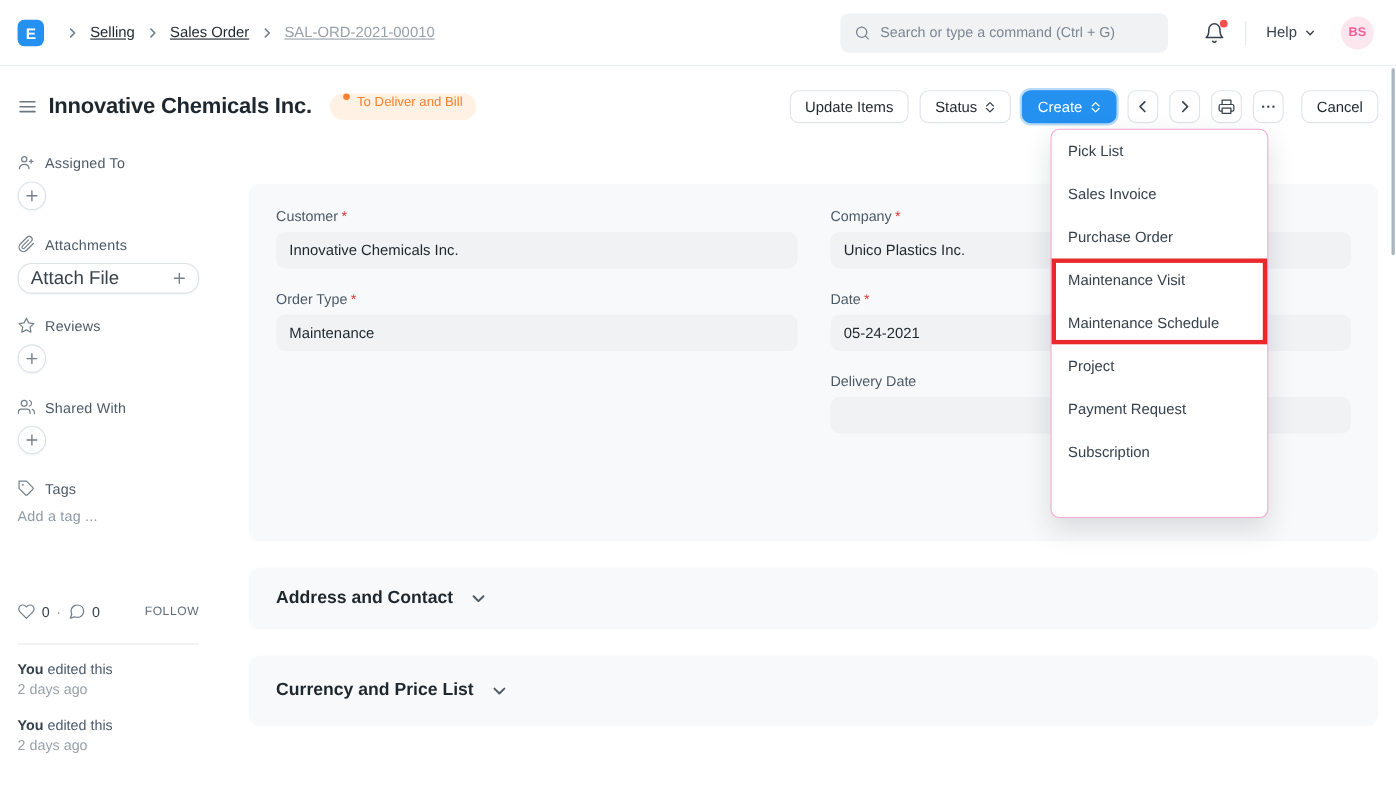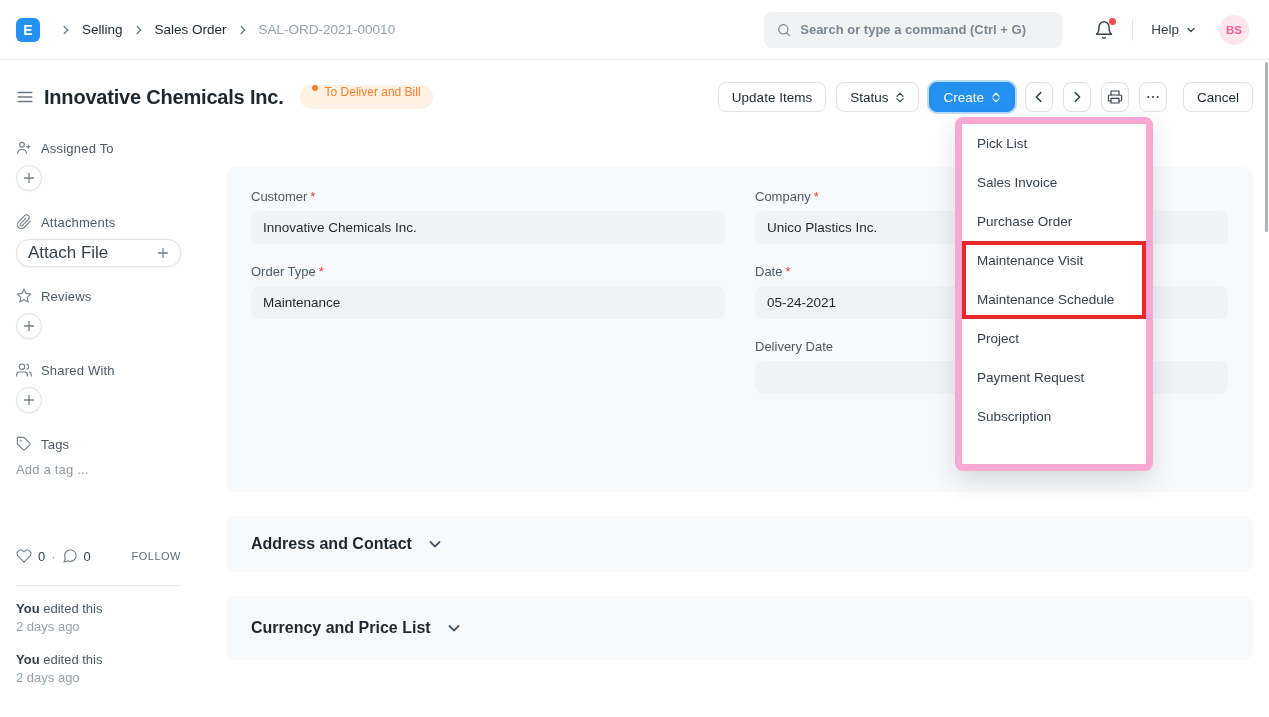--- a/index.html
+++ b/index.html
@@ -17,32 +17,31 @@
     position:absolute; top:0; left:0; right:0; height:60px; background:#fff;
     border-bottom:1px solid #eceff1; display:flex; align-items:center;
     padding:0 20px 0 16px; z-index:30;
   }
   .logo {
     width:24px; height:24px; border-radius:6px; background:#2490ef; color:#fff;
     display:flex; align-items:center; justify-content:center;
     font-weight:bold; font-size:14px; cursor:pointer;
   }
   .breadcrumb { display:flex; align-items:center; margin-left:10px; font-size:13.5px; }
-  .crumb { color:#1f272e; cursor:pointer; }
+  .crumb { color:#1f272e; cursor:pointer;text-decoration:underline; }
   .crumb.current { color:#98a1a9; cursor:default; }
   .crumb-sep { margin:0 9px; }
   .searchbox {
     margin-left:auto; position:relative; width:298px; height:36px;
     background:#f1f2f4; border-radius:8px;
   }
   .searchbox input {
     width:100%; height:100%; border:none; outline:none; background:transparent;
     padding:0 24px 0 36px; font-size:13px; color:#b91c1c;
     font-family:"Liberation Sans", sans-serif;
-    font-weight:bold;
   }
   .searchbox input::placeholder { color:#7c8691; }
   .search-ic { position:absolute; left:12px; top:10px; }
   .bell-wrap { position:relative; margin-left:32px; cursor:pointer; }
   .bell-dot { position:absolute; top:-2px; right:-2px; width:7px; height:7px; border-radius:50%; background:#ff4d4d; }
   .nav-divider { width:1px; height:22px; background:#e4e8eb; margin:0 18px; }
   .help { display:flex; align-items:center; gap:6px; font-size:13.5px; color:#36414c; cursor:pointer; }
   .avatar {
     margin-left:22px; width:30px; height:30px; border-radius:50%;
     display:flex; align-items:center; justify-content:center;
@@ -110,21 +109,21 @@
     width:100%; height:33px; border:none; outline:none; border-radius:8px;
     background:#f0f2f4; padding:0 12px; font-size:13.5px; color:#1f272e;
     font-family:"Liberation Sans", sans-serif;
   }
   .gap-card { margin-top:24px; }
   .last-card { height:64px; }
 
   
   .dropdown {
     position:absolute; left:955px; top:117px; width:198px; height:354px;
-    background:#fff; border:7px solid #f9a8d4; border-radius:8px;
+    background:#fff; border:1px solid #f9a8d4; border-radius:8px;
     box-shadow:0 10px 24px rgba(25,39,52,.14); z-index:40; padding:0;
   }
   .dd-item {
     height:39px; display:flex; align-items:center; padding-left:15px;
     font-size:13.5px; color:#36414c; cursor:pointer;
   }
   .menu-highlight {
     position:absolute; left:0; right:0; top:117px; height:78px;
     border:4px solid #e8282b; pointer-events:none; z-index:45;
   }

